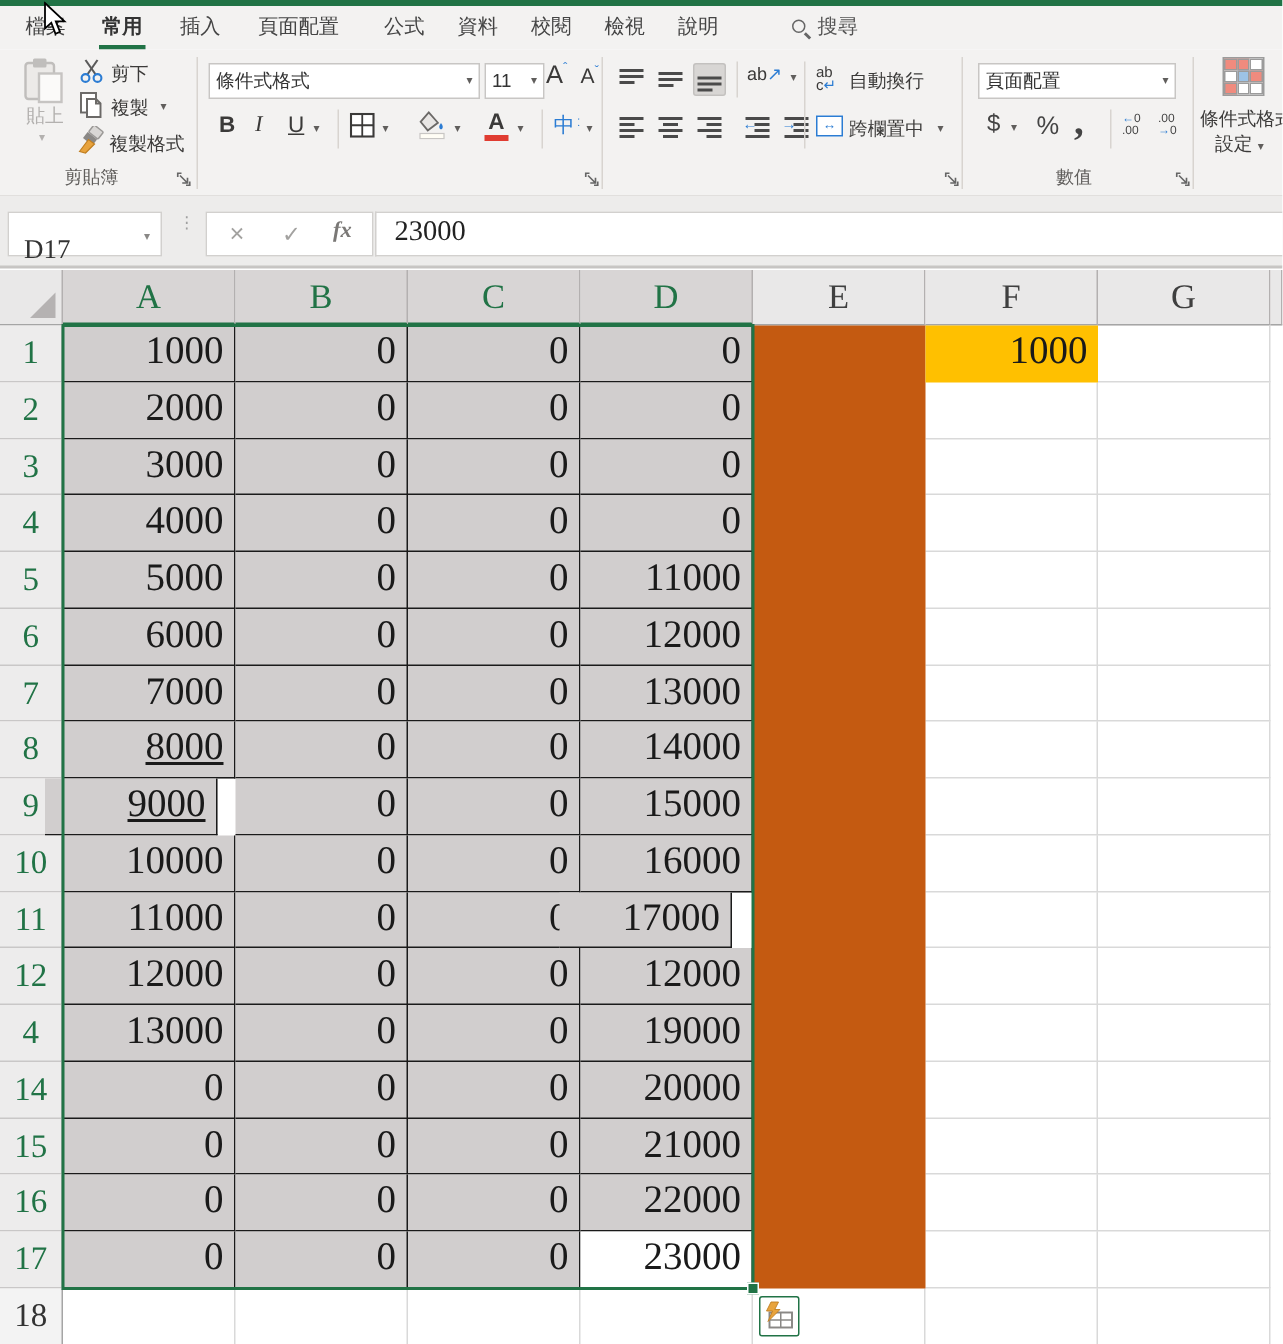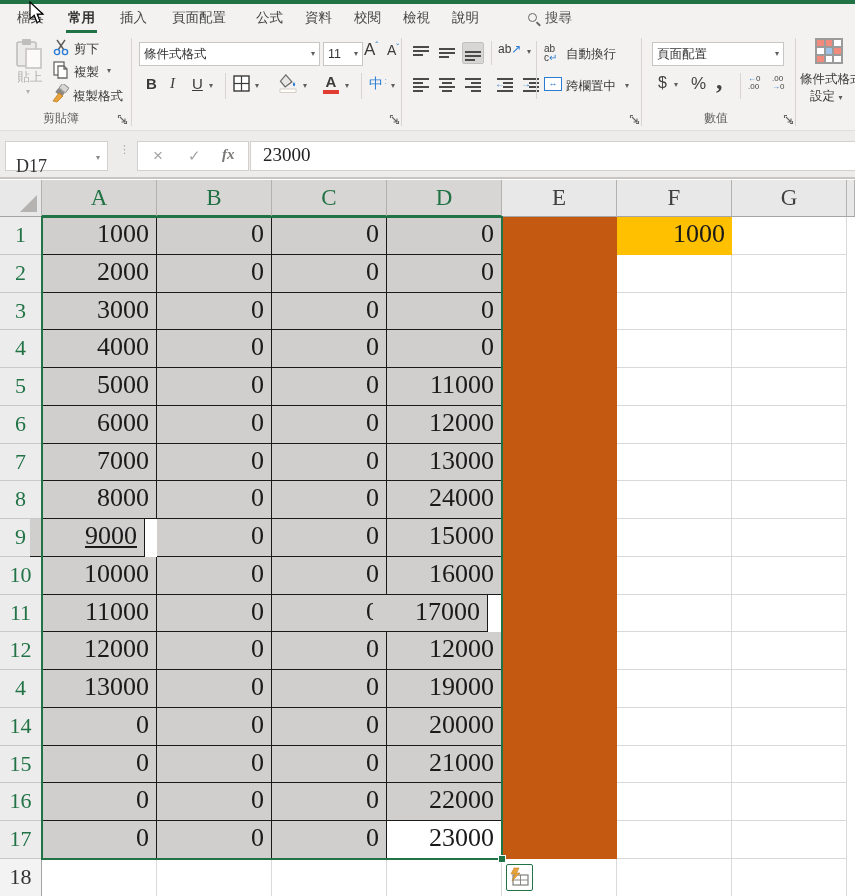--- a/index.html
+++ b/index.html
@@ -345,24 +345,24 @@
       <div class="cell plain" style="left: 617px; top: 226.75px; width: 115px; height: 37.75px;"></div>
       <div class="cell plain" style="left: 732px; top: 226.75px; width: 115px; height: 37.75px;"></div>
       <div class="rowhdr" style="top: 264.5px; height: 37.75px; line-height: 35.75px;">7</div>
       <div class="cell selc" style="left: 42px; top: 264.5px; width: 115px; height: 37.75px; line-height: 33.75px;">7000</div>
       <div class="cell selc" style="left: 157px; top: 264.5px; width: 115px; height: 37.75px; line-height: 33.75px;">0</div>
       <div class="cell selc" style="left: 272px; top: 264.5px; width: 115px; height: 37.75px; line-height: 33.75px;">0</div>
       <div class="cell selc" style="left: 387px; top: 264.5px; width: 115px; height: 37.75px; line-height: 33.75px;">13000</div>
       <div class="cell plain" style="left: 617px; top: 264.5px; width: 115px; height: 37.75px;"></div>
       <div class="cell plain" style="left: 732px; top: 264.5px; width: 115px; height: 37.75px;"></div>
       <div class="rowhdr" style="top: 302.25px; height: 37.75px; line-height: 35.75px;">8</div>
-      <div class="cell selc" style="left: 42px; top: 302.25px; width: 115px; height: 37.75px; line-height: 33.75px;">8000</div>
+      <div class="cell selc" style="left: 42px; top: 302.25px; width: 115px; height: 37.75px; line-height: 33.75px; text-decoration: underline;">8000</div>
       <div class="cell selc" style="left: 157px; top: 302.25px; width: 115px; height: 37.75px; line-height: 33.75px;">0</div>
       <div class="cell selc" style="left: 272px; top: 302.25px; width: 115px; height: 37.75px; line-height: 33.75px;">0</div>
-      <div class="cell selc" style="left: 387px; top: 302.25px; width: 115px; height: 37.75px; line-height: 33.75px;">24000</div>
+      <div class="cell selc" style="left: 387px; top: 302.25px; width: 115px; height: 37.75px; line-height: 33.75px;">14000</div>
       <div class="cell plain" style="left: 617px; top: 302.25px; width: 115px; height: 37.75px;"></div>
       <div class="cell plain" style="left: 732px; top: 302.25px; width: 115px; height: 37.75px;"></div>
       <div class="rowhdr" style="top: 340px; height: 37.75px; line-height: 35.75px;">9</div>
       <div class="cell selc" style="left: 30px; top: 340px; width: 115px; height: 37.75px; line-height: 33.75px; text-decoration: underline;">9000</div>
       <div class="cell selc" style="left: 157px; top: 340px; width: 115px; height: 37.75px; line-height: 33.75px;">0</div>
       <div class="cell selc" style="left: 272px; top: 340px; width: 115px; height: 37.75px; line-height: 33.75px;">0</div>
       <div class="cell selc" style="left: 387px; top: 340px; width: 115px; height: 37.75px; line-height: 33.75px;">15000</div>
       <div class="cell plain" style="left: 617px; top: 340px; width: 115px; height: 37.75px;"></div>
       <div class="cell plain" style="left: 732px; top: 340px; width: 115px; height: 37.75px;"></div>
       <div class="rowhdr" style="top: 377.75px; height: 37.75px; line-height: 35.75px;">10</div>

